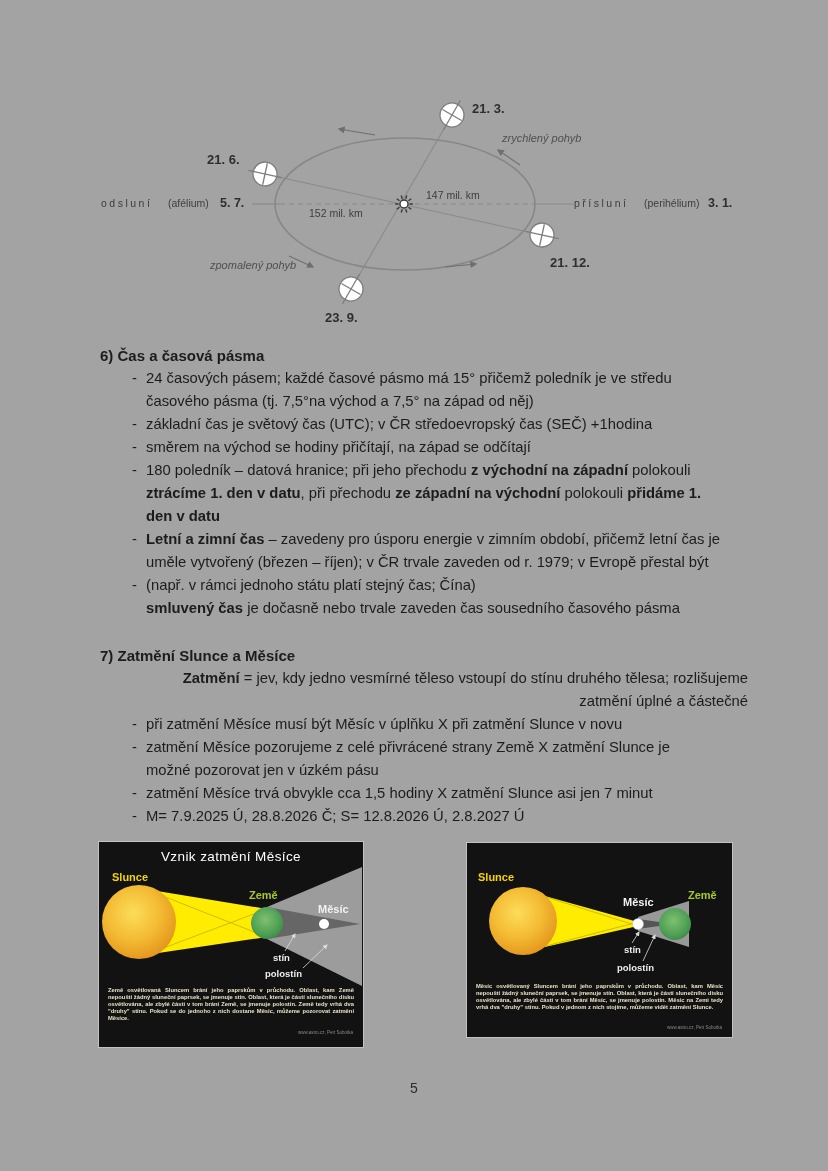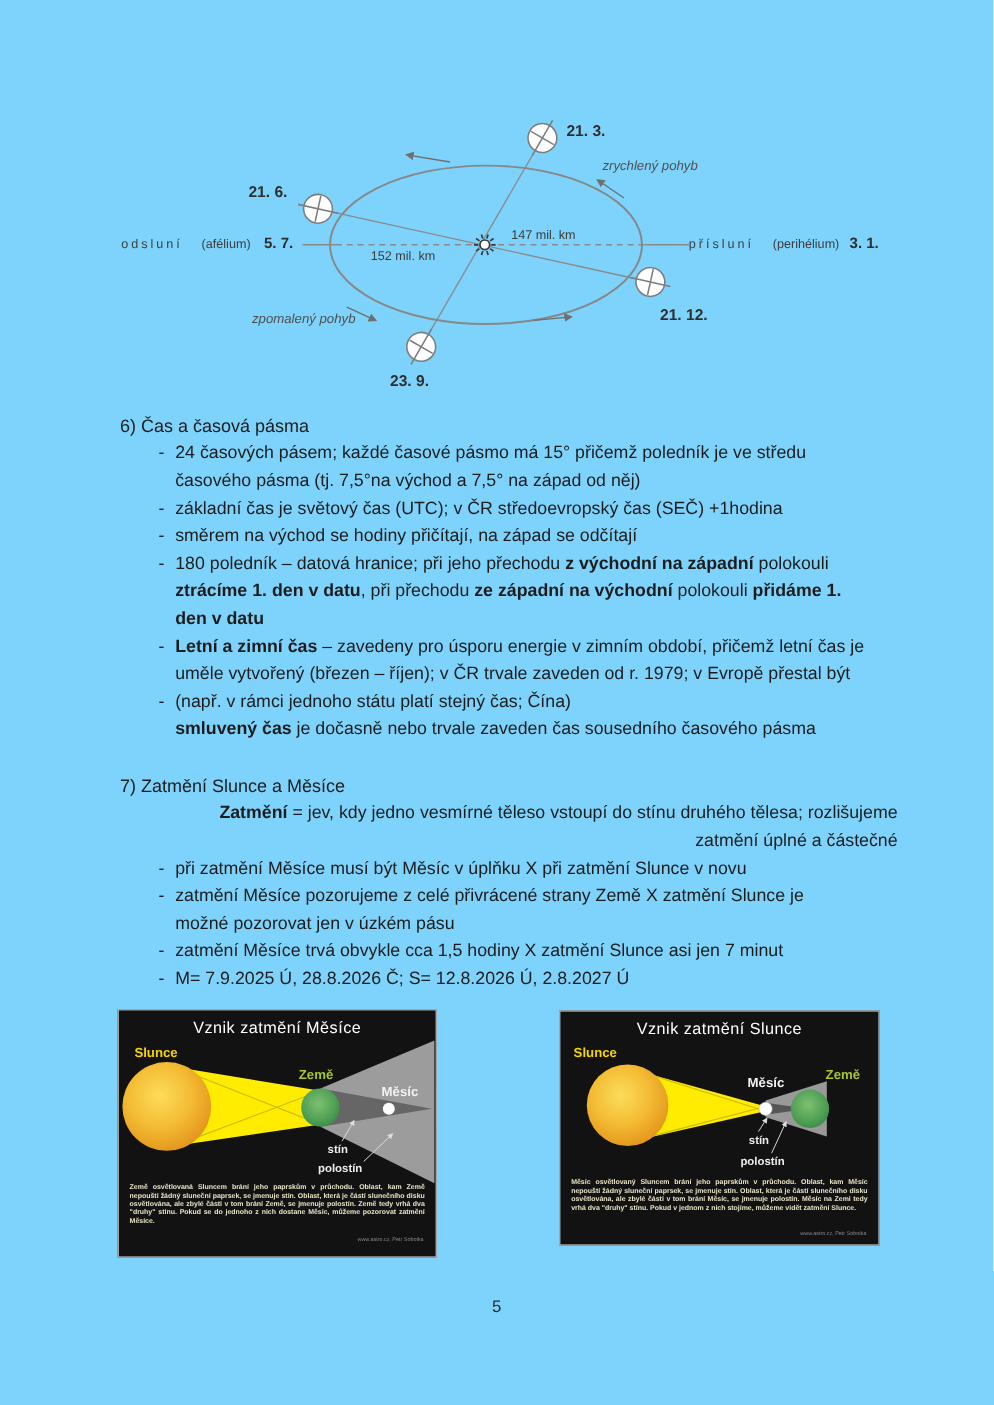--- a/index.html
+++ b/index.html
@@ -1,30 +1,30 @@
 <!DOCTYPE html>
 <html><head>
 <meta charset="utf-8">
 <style>
   html,body{margin:0;padding:0;background:#ffffff;}
-  .page{position:relative;width:828px;height:1171px;background:#7dd3fc;overflow:hidden;
+  .page{position:relative;width:828px;height:1171px;background:#a3a3a3;overflow:hidden;
         font-family:"Liberation Sans",sans-serif;color:#1f1f1f;}
 
   
   .orbit{position:absolute;left:96px;top:86px;width:648px;height:254px;}
   .orbit svg{display:block;}
   .t-bold{font-family:"Liberation Sans",sans-serif;font-size:12.5px;font-weight:bold;fill:#2e2e2e;}
   .t-bold-lg{font-family:"Liberation Sans",sans-serif;font-size:13px;font-weight:bold;fill:#2e2e2e;}
   .t-ital{font-family:"Liberation Sans",sans-serif;font-size:11px;font-style:italic;fill:#4f4f4f;}
   .t-reg{font-family:"Liberation Sans",sans-serif;font-size:10.5px;fill:#3d3d3d;}
   .t-ls{letter-spacing:2.5px;}
 
   
   .content{position:absolute;left:100px;top:344px;width:648px;font-size:14.8px;line-height:23px;color:#1c1c1c;}
-  .sec-h{font-size:15px;font-weight:normal;margin:0;line-height:23px;}
+  .sec-h{font-size:15px;font-weight:bold;margin:0;line-height:23px;}
   .sec-h.mt{margin-top:24px;}
   .bullet{display:flex;align-items:flex-start;}
   .bullet .mk{flex:none;width:14px;margin-left:32px;}
   .bullet .tx{flex:1;}
   .ln{white-space:nowrap;}
   .bb{font-weight:bold;}
   .intro{margin:0;text-align:right;}
 
   
   .fig{position:absolute;background:#121212;border:1px solid #c2c2c2;box-sizing:border-box;}
@@ -271,19 +271,18 @@
       <circle cx="208" cy="81" r="16" fill="url(#earthG2)"></circle>
       <circle cx="171" cy="81" r="5.5" fill="#ffffff" stroke="#bbbbbb" stroke-width="0.5"></circle>
       <line x1="165" y1="100" x2="172" y2="89" stroke="#dddddd" stroke-width="0.8" marker-end="url(#ahw2)"></line>
       <line x1="176" y1="118" x2="188" y2="92" stroke="#dddddd" stroke-width="0.8" marker-end="url(#ahw2)"></line>
       <text class="f-lbl" x="11" y="38" fill="#f6d400">Slunce</text>
       <text class="f-lbl" x="156" y="63" fill="#f2f2f2">Měsíc</text>
       <text class="f-lbl" x="221" y="56" fill="#a8c62e">Země</text>
       <text class="f-lbl-sm" x="157" y="110">stín</text>
       <text class="f-lbl-sm" x="150" y="128">polostín</text>
     </svg>
-    <div class="ttl">Vznik zatmění Slunce</div>
     <div class="cap">Měsíc osvětlovaný Sluncem brání jeho paprskům v průchodu. Oblast, kam Měsíc nepouští žádný sluneční paprsek, se jmenuje stín. Oblast, která je částí slunečního disku osvětlována, ale zbylé části v tom brání Měsíc, se jmenuje polostín. Měsíc na Zemi tedy vrhá dva "druhy" stínu. Pokud v jednom z nich stojíme, můžeme vidět zatmění Slunce.</div>
     <div class="credit">www.astro.cz, Petr Sobotka</div>
   </div>
 
   <div class="pagenum">5</div>
 </div>
 
 </body></html>

